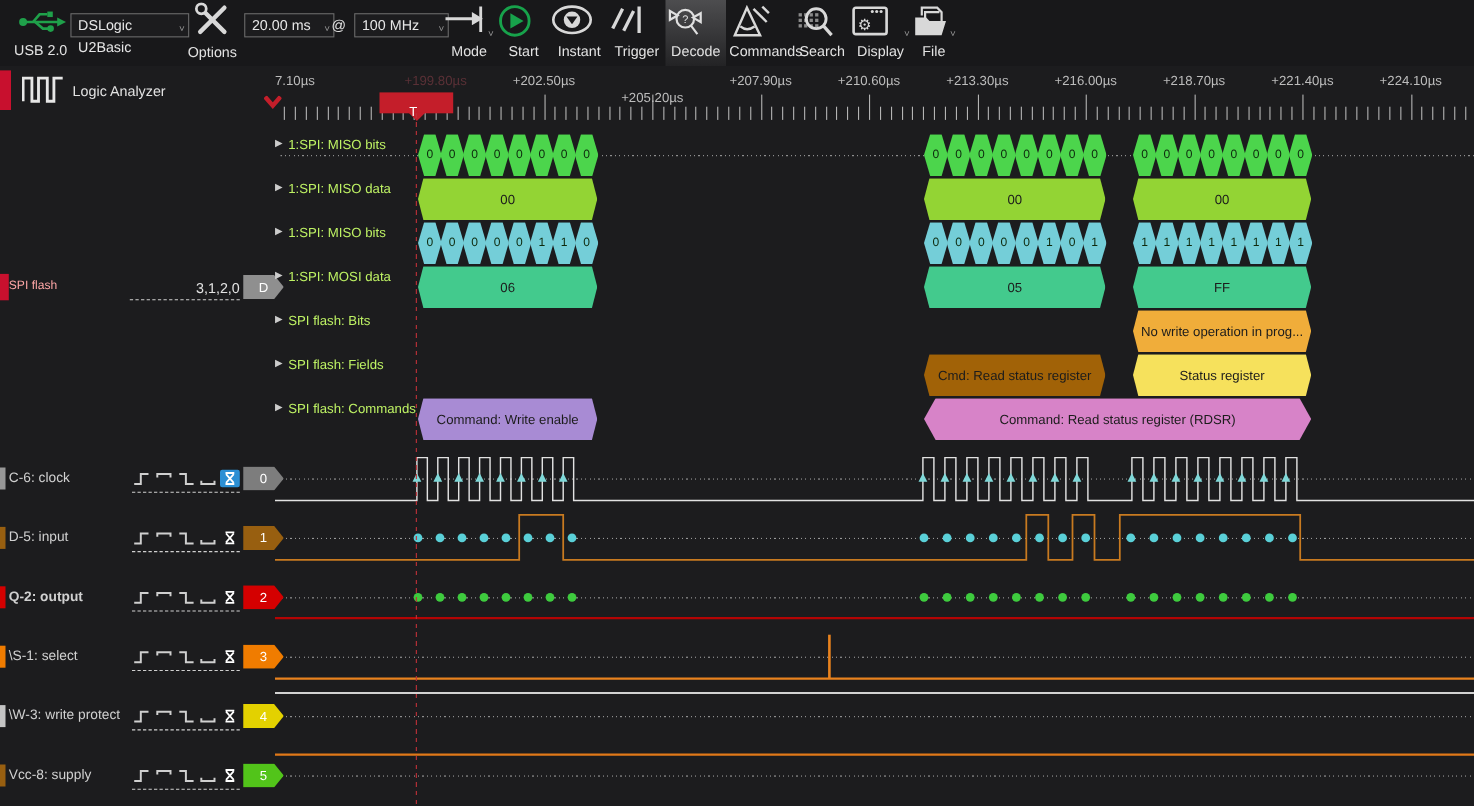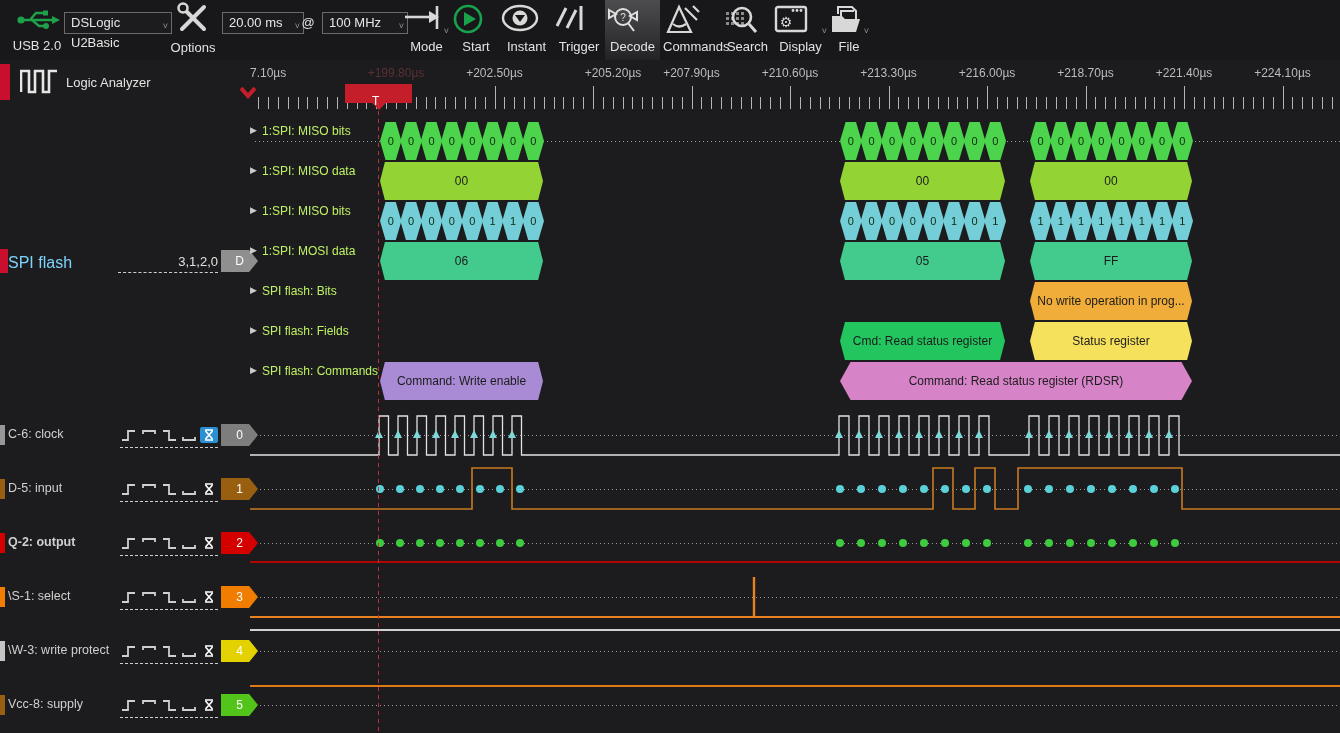--- a/index.html
+++ b/index.html
@@ -325,21 +325,21 @@
 
   <div class="abs" style="left:0;top:64px;width:10px;height:36px;background:#c8102e"></div>
   <span class="abs" style="left:20px;top:68px">
     <svg width="38" height="26" viewBox="0 0 38 26">
       <path d="M1 24 V3 H9 V24 H15 V3 H23 V24 H29 V3 H37" stroke="#e6e6e6" stroke-width="2.6" fill="none"></path>
     </svg>
   </span>
   <div class="abs" style="left:66px;top:75px;font-size:13px;color:#e2e2e2">Logic Analyzer</div>
 
   <div class="abs" style="left:0;top:249px;width:8px;height:24px;background:#c8102e"></div>
-  <div class="abs" style="left:8px;top:254px;font-size:16px;color:#7dd3fc">SPI flash</div>
+  <div class="abs" style="left:8px;top:254px;font-size:11px;color:#fca5a5">SPI flash</div>
   <div class="abs" style="left:120px;top:254px;width:98px;text-align:right;font-size:13px;color:#e2e2e2">3,1,2,0</div>
   <div class="dash-under" style="left:118px;top:271px;width:100px"></div>
   <div class="badge" style="left:221px;top:250px;background:#8f8f8f">D</div>
 
   <div id="dotted-layer">
       <div class="dotline" style="left: 255px; top: 141px; width: 1085px;"></div>
       <div class="dotline" style="left: 252px; top: 435px; width: 1088px;"></div>
       <div class="dotline" style="left: 252px; top: 489px; width: 1088px;"></div>
       <div class="dotline" style="left: 252px; top: 543px; width: 1088px;"></div>
       <div class="dotline" style="left: 252px; top: 597px; width: 1088px;"></div>
@@ -473,21 +473,21 @@
       <div class="dbar" style="left: 840px; top: 162px; width: 165px; height: 38px; background: rgb(147, 212, 52);">00</div>
       <div class="bitcell" style="left: 840px; top: 202px; width: 21.625px; height: 38px; background: rgb(116, 206, 216);">0</div>
       <div class="bitcell" style="left: 860.625px; top: 202px; width: 21.625px; height: 38px; background: rgb(116, 206, 216);">0</div>
       <div class="bitcell" style="left: 881.25px; top: 202px; width: 21.625px; height: 38px; background: rgb(116, 206, 216);">0</div>
       <div class="bitcell" style="left: 901.875px; top: 202px; width: 21.625px; height: 38px; background: rgb(116, 206, 216);">0</div>
       <div class="bitcell" style="left: 922.5px; top: 202px; width: 21.625px; height: 38px; background: rgb(116, 206, 216);">0</div>
       <div class="bitcell" style="left: 943.125px; top: 202px; width: 21.625px; height: 38px; background: rgb(116, 206, 216);">1</div>
       <div class="bitcell" style="left: 963.75px; top: 202px; width: 21.625px; height: 38px; background: rgb(116, 206, 216);">0</div>
       <div class="bitcell" style="left: 984.375px; top: 202px; width: 21.625px; height: 38px; background: rgb(116, 206, 216);">1</div>
       <div class="dbar" style="left: 840px; top: 242px; width: 165px; height: 38px; background: rgb(67, 202, 141);">05</div>
-      <div class="dbar" style="left: 840px; top: 322px; width: 165px; height: 38px; background: #22c55e;">Cmd: Read status register</div>
+      <div class="dbar" style="left: 840px; top: 322px; width: 165px; height: 38px; background: #a16207;">Cmd: Read status register</div>
       <div class="bitcell" style="left: 1030px; top: 122px; width: 21.25px; height: 38px; background: rgb(76, 213, 76);">0</div>
       <div class="bitcell" style="left: 1050.25px; top: 122px; width: 21.25px; height: 38px; background: rgb(76, 213, 76);">0</div>
       <div class="bitcell" style="left: 1070.5px; top: 122px; width: 21.25px; height: 38px; background: rgb(76, 213, 76);">0</div>
       <div class="bitcell" style="left: 1090.75px; top: 122px; width: 21.25px; height: 38px; background: rgb(76, 213, 76);">0</div>
       <div class="bitcell" style="left: 1111px; top: 122px; width: 21.25px; height: 38px; background: rgb(76, 213, 76);">0</div>
       <div class="bitcell" style="left: 1131.25px; top: 122px; width: 21.25px; height: 38px; background: rgb(76, 213, 76);">0</div>
       <div class="bitcell" style="left: 1151.5px; top: 122px; width: 21.25px; height: 38px; background: rgb(76, 213, 76);">0</div>
       <div class="bitcell" style="left: 1171.75px; top: 122px; width: 21.25px; height: 38px; background: rgb(76, 213, 76);">0</div>
       <div class="dbar" style="left: 1030px; top: 162px; width: 162px; height: 38px; background: rgb(147, 212, 52);">00</div>
       <div class="bitcell" style="left: 1030px; top: 202px; width: 21.25px; height: 38px; background: rgb(116, 206, 216);">1</div>
@@ -699,21 +699,21 @@
               <path d="M4 2 H12 M4 12 H12 M4.5 3 L11.5 11 M11.5 3 L4.5 11"></path>
             </g>
           </svg>
         </div>
       </div>
       <div class="dash-under" style="left: 120px; top: 716px; width: 98px;"></div>
       <div class="badge" style="left: 221px; top: 694px; background: rgb(82, 196, 26);">5</div>
     </div>
 <div class="rlabel" style="left: 351px; z-index: 6; color: rgb(90, 48, 54);">+199.80µs</div>
     <div class="rlabel" style="left: 449.5px;">+202.50µs</div>
-    <div class="rlabel" style="left: 568px;">+205.20µs</div>
+    <div class="rlabel" style="left: 548px; margin-top: 16px;">+205.20µs</div>
     <div class="rlabel" style="left: 646.5px;">+207.90µs</div>
     <div class="rlabel" style="left: 745px;">+210.60µs</div>
     <div class="rlabel" style="left: 843.5px;">+213.30µs</div>
     <div class="rlabel" style="left: 942px;">+216.00µs</div>
     <div class="rlabel" style="left: 1040.5px;">+218.70µs</div>
     <div class="rlabel" style="left: 1139px;">+221.40µs</div>
     <div class="rlabel" style="left: 1237.5px;">+224.10µs</div>
   </div>
 
 </body></html>

